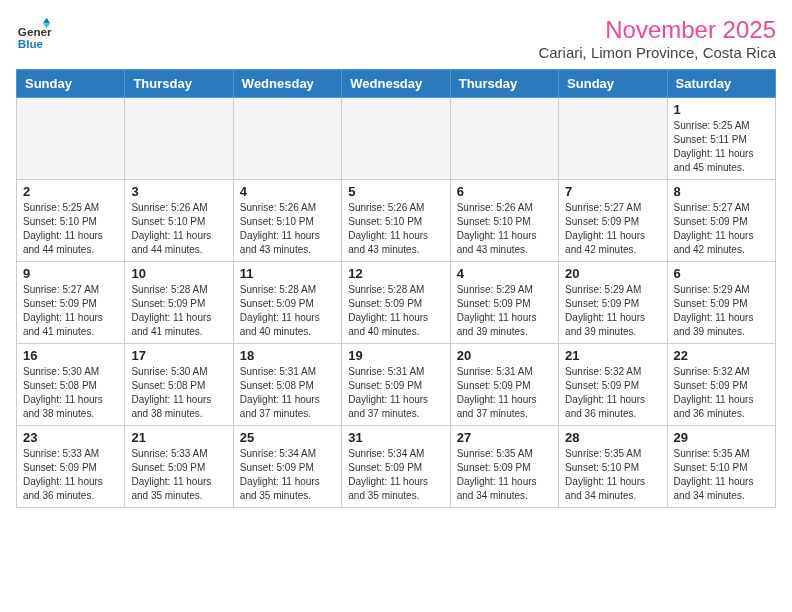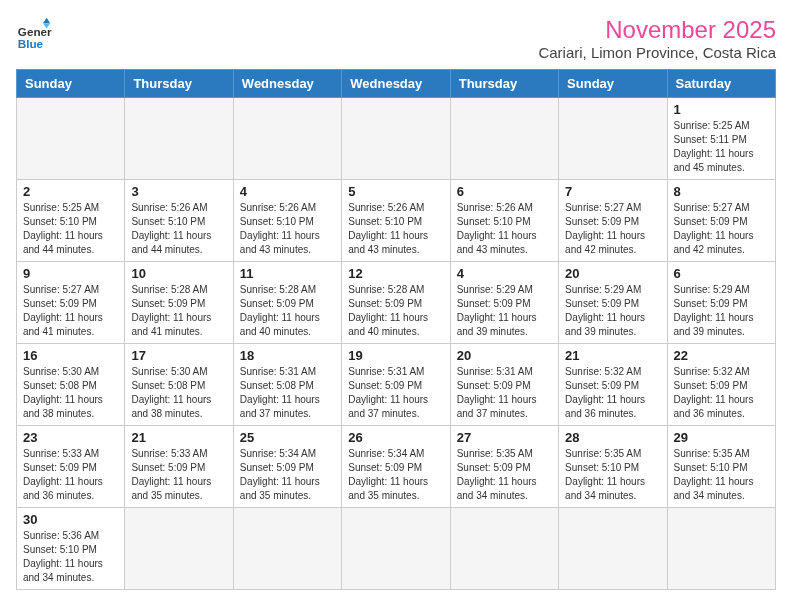--- a/index.html
+++ b/index.html
@@ -298,21 +298,21 @@
 and 35 minutes.</div>
         </td>
         <td>
           <span class="day-number">25</span>
           <div class="day-info" style="white-space: pre-line;">Sunrise: 5:34 AM
 Sunset: 5:09 PM
 Daylight: 11 hours
 and 35 minutes.</div>
         </td>
         <td>
-          <span class="day-number">26</span>
+          <span class="day-number">31</span>
           <div class="day-info" style="white-space: pre-line;">Sunrise: 5:34 AM
 Sunset: 5:09 PM
 Daylight: 11 hours
 and 35 minutes.</div>
         </td>
         <td>
           <span class="day-number">27</span>
           <div class="day-info" style="white-space: pre-line;">Sunrise: 5:35 AM
 Sunset: 5:09 PM
 Daylight: 11 hours
@@ -325,30 +325,15 @@
 Daylight: 11 hours
 and 34 minutes.</div>
         </td>
         <td>
           <span class="day-number">29</span>
           <div class="day-info" style="white-space: pre-line;">Sunrise: 5:35 AM
 Sunset: 5:10 PM
 Daylight: 11 hours
 and 34 minutes.</div>
         </td>
-      </tr>
-      <tr class="last-row">
-        <td class="has-data">
-          <span class="day-number">30</span>
-          <div class="day-info" style="white-space: pre-line;">Sunrise: 5:36 AM
-Sunset: 5:10 PM
-Daylight: 11 hours
-and 34 minutes.</div>
-        </td>
-        <td class="empty"></td>
-        <td class="empty"></td>
-        <td class="empty"></td>
-        <td class="empty"></td>
-        <td class="empty"></td>
-        <td class="empty"></td>
       </tr>
     </tbody>
 </table>
 
 </body></html>

